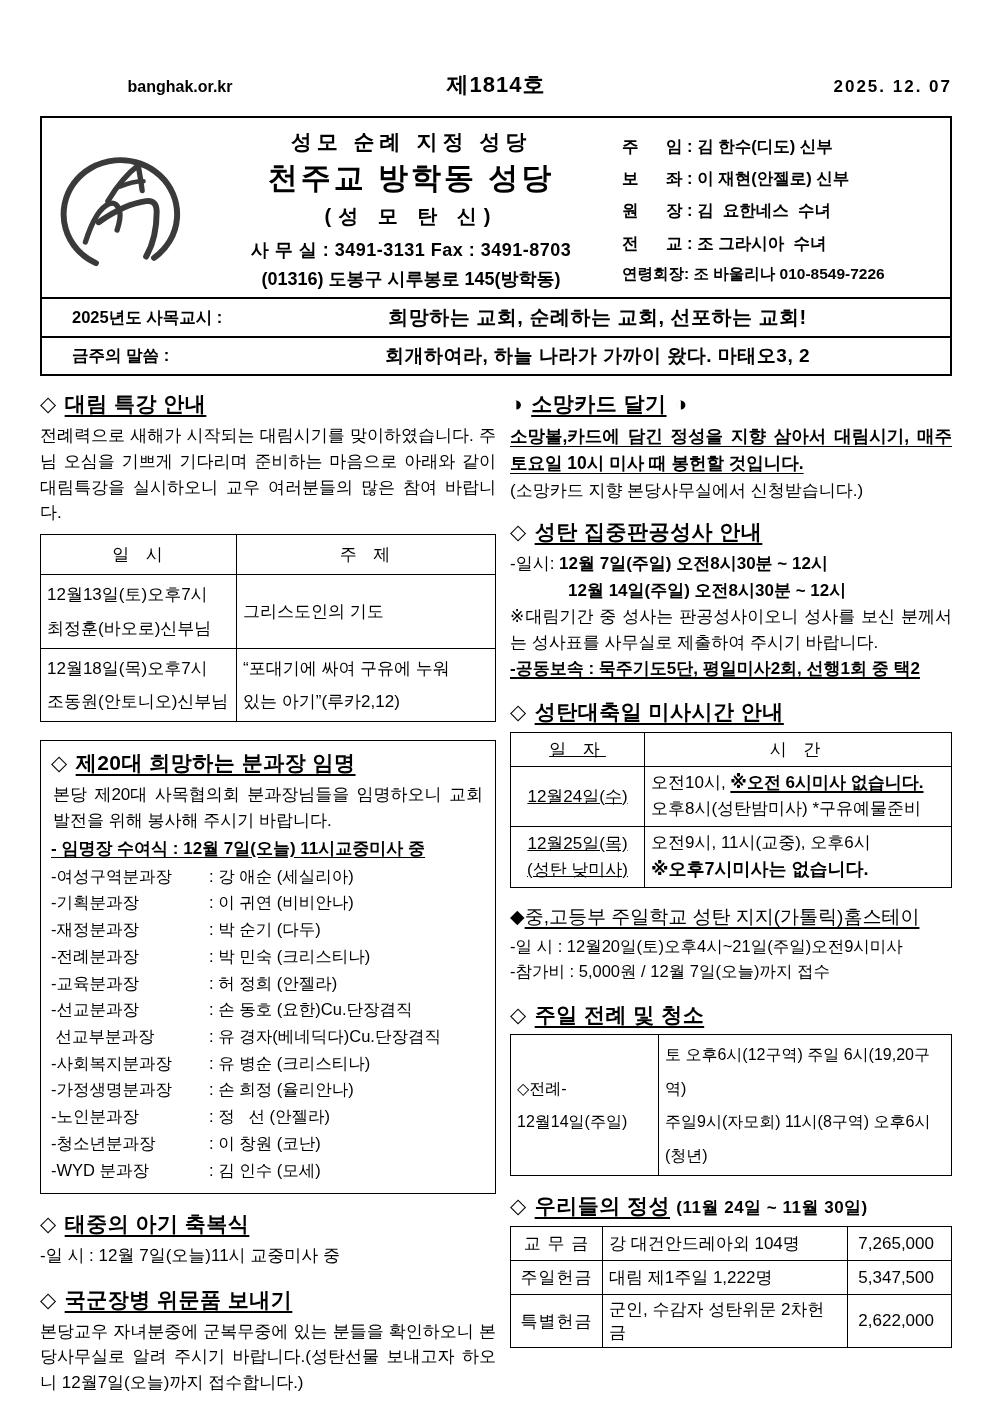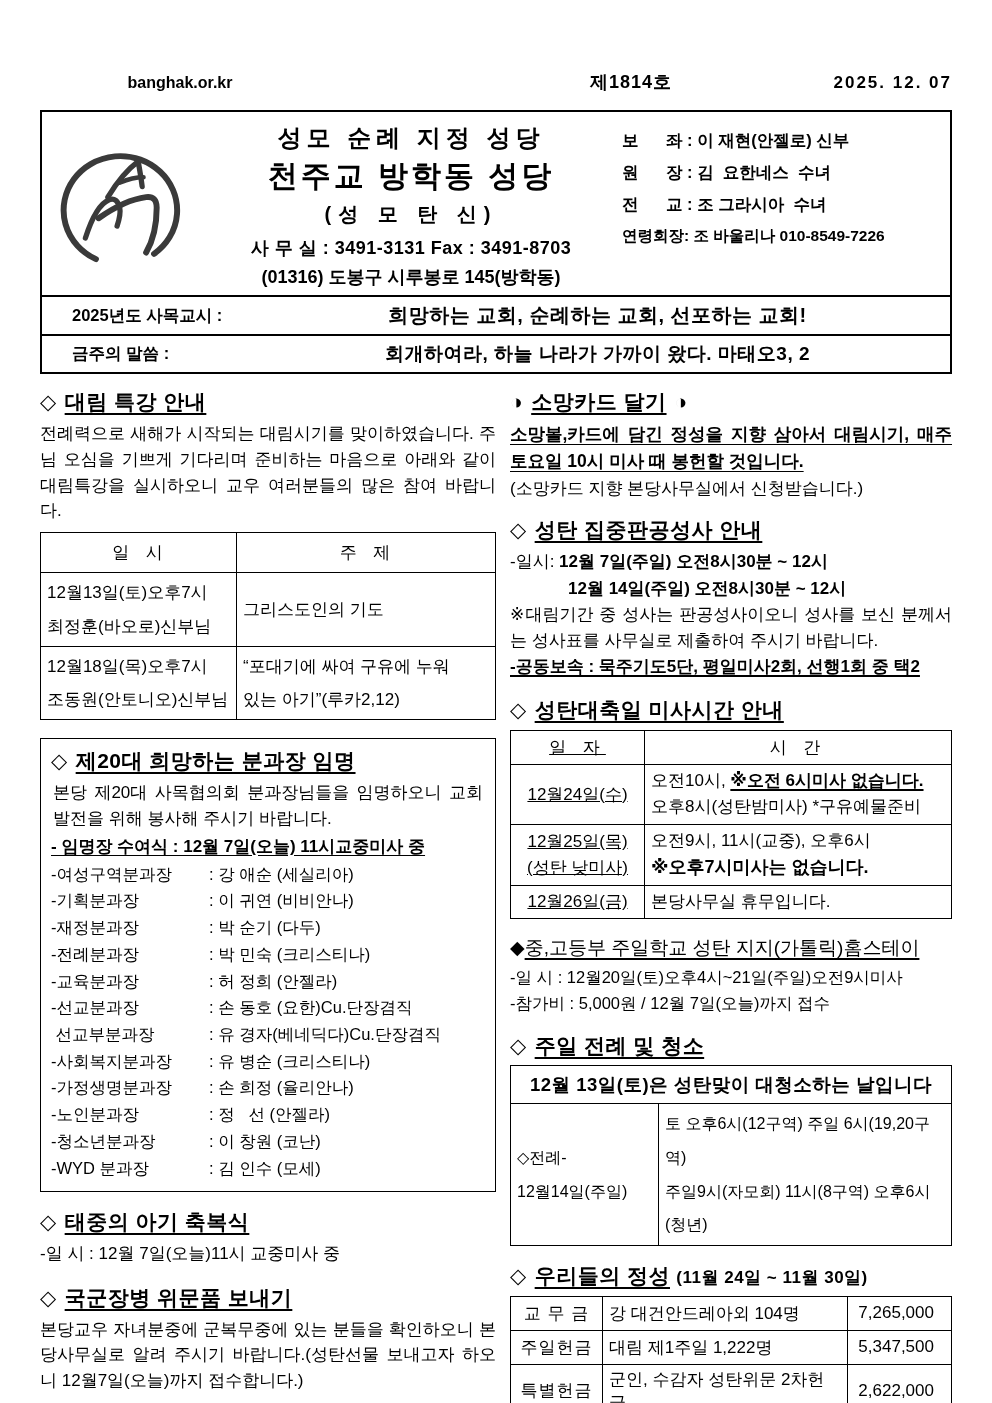--- a/index.html
+++ b/index.html
@@ -6,29 +6,29 @@
   html, body { width: 992px; background: #fff; }
   body {
     height: 1403px; overflow: hidden; color: #000;
     font-family: "Liberation Sans", "DejaVu Sans", sans-serif;
   }
   .page { padding: 70px 40px 16px 40px; }
 
   
   .topbar { display: flex; align-items: baseline; font-weight: 700; font-size: 17px; }
   .topbar .site { width: 280px; font-size: 16px; text-align: center; }
-  .topbar .issue { flex: 1; text-align: right; font-size: 18px; letter-spacing: 1px; }
+  .topbar .issue { flex: 1; text-align: center; font-size: 22px; letter-spacing: 1px; }
   .topbar .date { width: 280px; text-align: right; letter-spacing: 2px; }
 
   
   .mastbox { border: 2.5px solid #000; margin-top: 16px; }
   .mast { display: flex; padding: 8px 10px 6px 8px; }
   .logo-wrap { width: 150px; display: flex; align-items: center; justify-content: center; }
   .mast-center { flex: 1; text-align: center; }
-  .designation { font-size: 24px; font-weight: 700; letter-spacing: 5px; margin-top: 2px; }
+  .designation { font-size: 21px; font-weight: 700; letter-spacing: 5px; margin-top: 2px; }
   .church-name { font-size: 30px; font-weight: 900; letter-spacing: 3px; margin-top: 2px; }
   .subname { font-size: 20px; font-weight: 700; letter-spacing: 7px; margin-top: 4px; }
   .office-line { font-size: 18px; font-weight: 700; margin-top: 8px; letter-spacing: 0.5px; }
   .addr-line { font-size: 18px; font-weight: 700; margin-top: 5px; }
   .mast-right { width: 318px; padding-top: 4px; }
   .staff-line { font-size: 16.5px; font-weight: 700; line-height: 1.95; white-space: pre; }
   .staff-line.small { font-size: 15.5px; }
 
   .motto-row { border-top: 2px solid #000; display: flex; align-items: center; padding: 5px 12px 5px 30px; }
   .motto-row .lbl { font-size: 16.5px; font-weight: 700; width: 185px; }
@@ -113,20 +113,21 @@
         </svg>
       </div>
       <div class="mast-center">
         <div class="designation">성모 순례 지정 성당</div>
         <div class="church-name">천주교 방학동 성당</div>
         <div class="subname">(성 모 탄 신)</div>
         <div class="office-line">사 무 실 : 3491-3131   Fax : 3491-8703</div>
         <div class="addr-line">(01316)  도봉구 시루봉로 145(방학동)</div>
       </div>
       <div class="mast-right">
+        <div class="staff-line">주      임 : 김 한수(디도) 신부</div>
         <div class="staff-line">보      좌 : 이 재현(안젤로) 신부</div>
         <div class="staff-line">원      장 : 김  요한네스  수녀</div>
         <div class="staff-line">전      교 : 조 그라시아  수녀</div>
         <div class="staff-line small">연령회장: 조 바울리나 010-8549-7226</div>
       </div>
     </div>
     <div class="motto-row">
       <span class="lbl">2025년도 사목교시 :</span>
       <span class="txt">희망하는 교회, 순례하는 교회, 선포하는 교회!</span>
     </div>
@@ -287,45 +288,38 @@
           <tr>
             <td class="dcol">
                   <div>12월25일(목)</div>
                   <div>(성탄 낮미사)</div>
                 </td>
             <td>
               <div>오전9시,   11시(교중),   오후6시</div>
               <div class="bold" style="font-size:18px;">※오후7시미사는 없습니다.</div>
             </td>
           </tr>
-          <tr>
-            <td class="dcol">12월26일(금)</td>
-            <td>본당사무실  휴무입니다.</td>
-          </tr>
         </tbody>
           </table>
       </div>
 
       <div class="sec homestay">
         <div class="homestay-title">
           <span>◆</span><span class="t">중,고등부 주일학교 성탄 지지(가톨릭)홈스테이</span>
         </div>
         <div class="line">-일 시 : 12월20일(토)오후4시~21일(주일)오전9시미사</div>
         <div class="line">-참가비 : 5,000원   / 12월 7일(오늘)까지 접수</div>
       </div>
 
       <div class="sec">
         <div class="sec-title">
           <span class="marker">◇</span><span class="t">주일 전례 및 청소</span>
         </div>
         <table class="clean-table">
           <tbody>
-              <tr>
-                <td class="banner" colspan="2">12월 13일(토)은 성탄맞이 대청소하는 날입니다</td>
-              </tr>
           <tr>
             <td class="clabel">
                   <div>◇전례-</div>
                   <div>12월14일(주일)</div>
                 </td>
             <td class="ccell">
                   <div>토 오후6시(12구역)    주일 6시(19,20구역)</div>
                   <div>주일9시(자모회) 11시(8구역) 오후6시(청년)</div>
                 </td>
           </tr>

